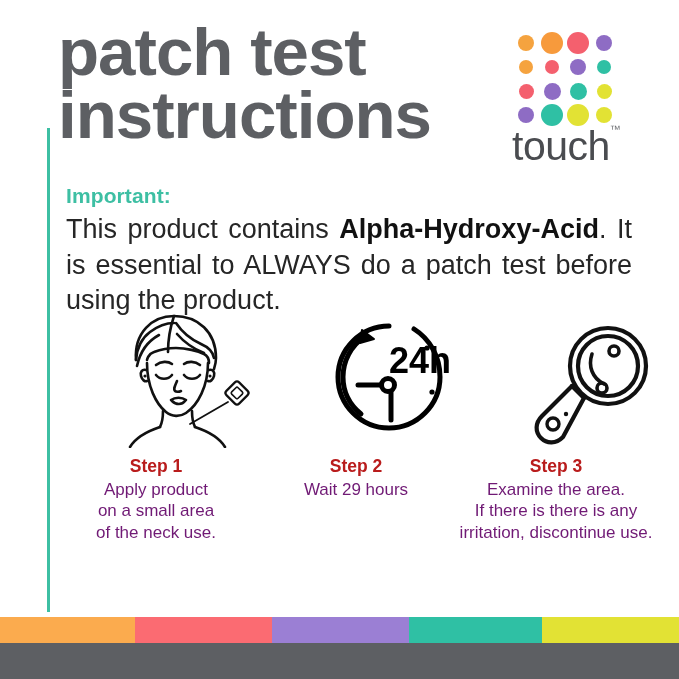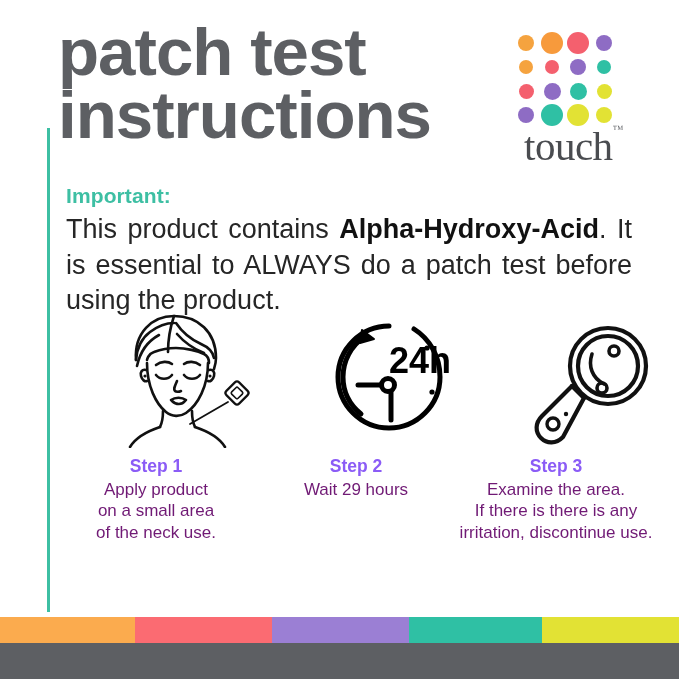--- a/index.html
+++ b/index.html
@@ -62,27 +62,26 @@
     width: 108px;
     height: 92px;
   }
   .dot {
     position: absolute;
     border-radius: 50%;
   }
   .brandmark {
     margin-top: 4px;
     position: relative;
-    font-family: Liberation Serif, serif;
+    font-family: Liberation Sans, sans-serif;
     font-size: 41px;
     line-height: 1;
     letter-spacing: -0.5px;
     color: #4a4c50;
     font-weight: 400;
-    margin-left: 12px;
   }
   .tm {
     position: absolute;
     top: -2px;
     font-size: 11px;
     letter-spacing: 0;
     color: #6a6c70;
   }
 
   
@@ -127,21 +126,21 @@
   }
   .step-art {
     height: 142px;
     display: flex;
     align-items: flex-end;
     justify-content: flex-end;
   }
   .step-title {
     font-size: 17.5px;
     font-weight: bold;
-    color: #8b5cf6;
+    color: #b91c1c;
     margin: 8px 0 2px 0;
   }
   .step-body {
     font-size: 17px;
     line-height: 1.26;
     color: #701a75;
     margin: 0;
     white-space: pre-line;
   }
   .step-2 .step-art { align-items: center; height: 142px; }

